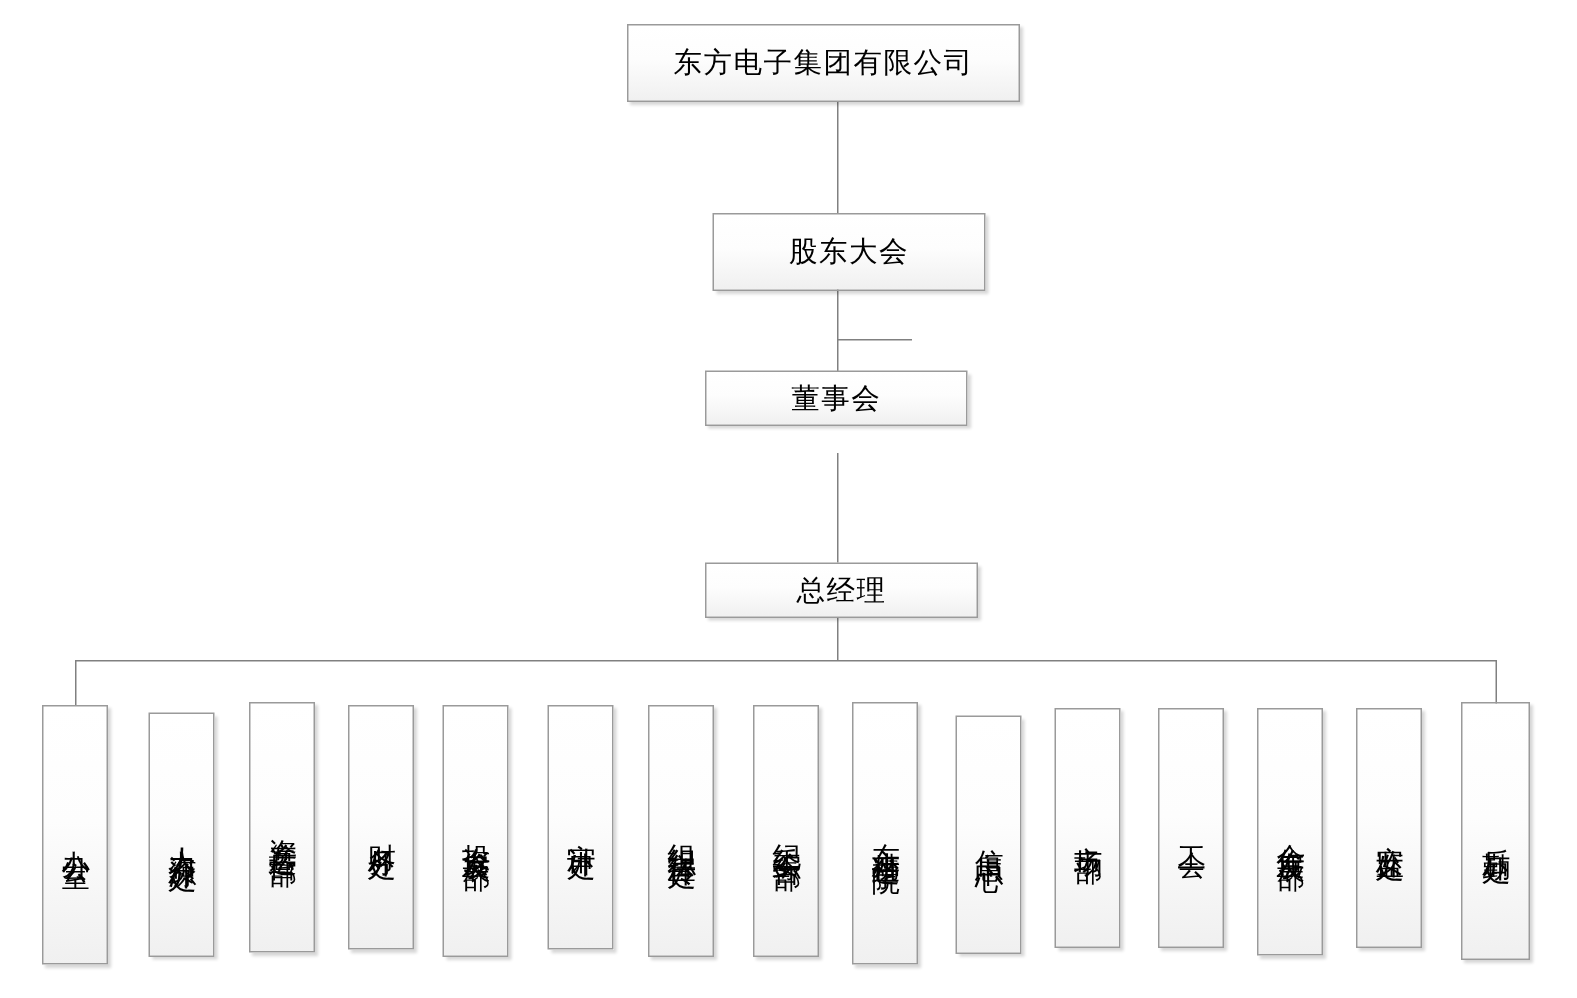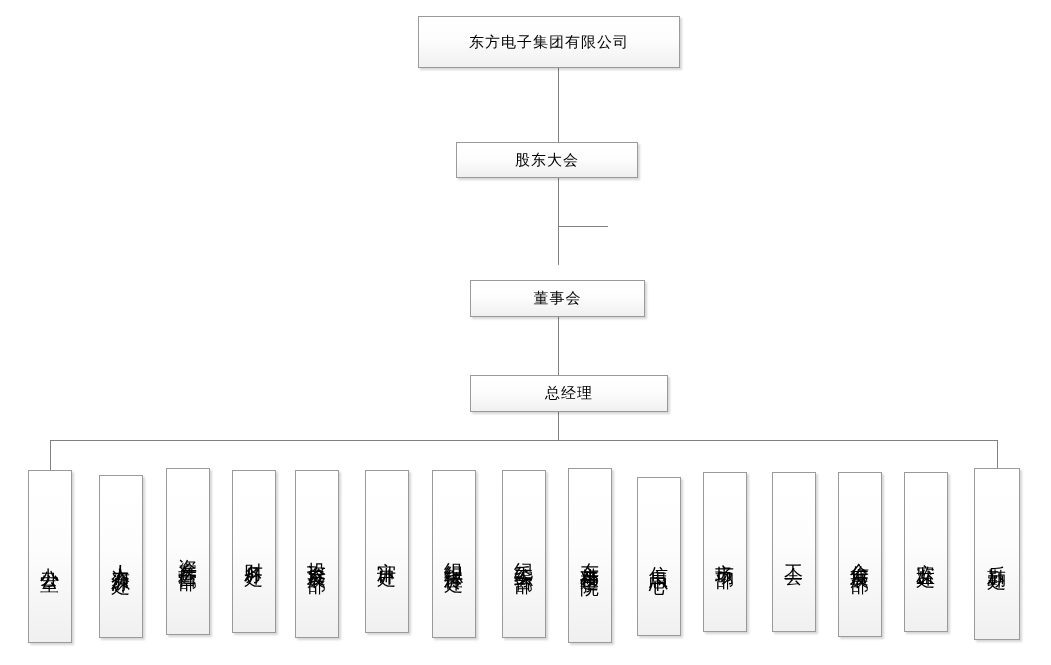--- a/index.html
+++ b/index.html
@@ -24,21 +24,21 @@
     border:1px solid #9a9a9a;
     background:linear-gradient(to bottom,#ffffff 0%,#fdfdfd 45%,#f0f0f0 100%);
     box-shadow:2px 2px 2px rgba(0,0,0,0.16);
     display:flex;
     align-items:center;
     justify-content:center;
     color:#000000;
     z-index:2;
   }
   .node.h-node{
-    font-size:15px;
+    font-size:19px;
     letter-spacing:1px;
     white-space:nowrap;
   }
   
   .node.v-node{
     font-size:19px;
     writing-mode:vertical-rl;
     text-orientation:upright;
     letter-spacing:3px;
     line-height:1;
@@ -64,30 +64,30 @@
   <div class="line h" style="left:50px;top:440px;width:948px;"></div>
 
   <div class="line v" style="left:50px;top:440px;height:30px;"></div>
 
   <div class="line v" style="left:997px;top:440px;height:30px;"></div>
 
   <div class="node h-node" style="left:418px;top:16px;width:262px;height:52px;">
     <span>东方电子集团有限公司</span>
   </div>
 
-  <div class="node h-node" style="left:456px;top:142px;width:182px;height:36px;align-items:center;">
+  <div class="node h-node" style="left:475px;top:142px;width:182px;height:52px;align-items:center;">
     <span>股东大会</span>
   </div>
 
 
-  <div class="node h-node" style="left:470px;top:280px;width:175px;height:37px;">
+  <div class="node h-node" style="left:470px;top:247px;width:175px;height:37px;">
     <span>董事会</span>
   </div>
 
-  <div class="node h-node" style="left:470px;top:375px;width:198px;height:37px;">
+  <div class="node h-node" style="left:470px;top:375px;width:182px;height:37px;">
     <span>总经理</span>
   </div>
 
   <div class="node v-node" style="left:28px;top:470px;width:44px;height:173px;">
     <span>办公室</span>
   </div>
 
   <div class="node v-node" style="left:99px;top:475px;width:44px;height:163px;">
     <span>人力资源处</span>
   </div>

